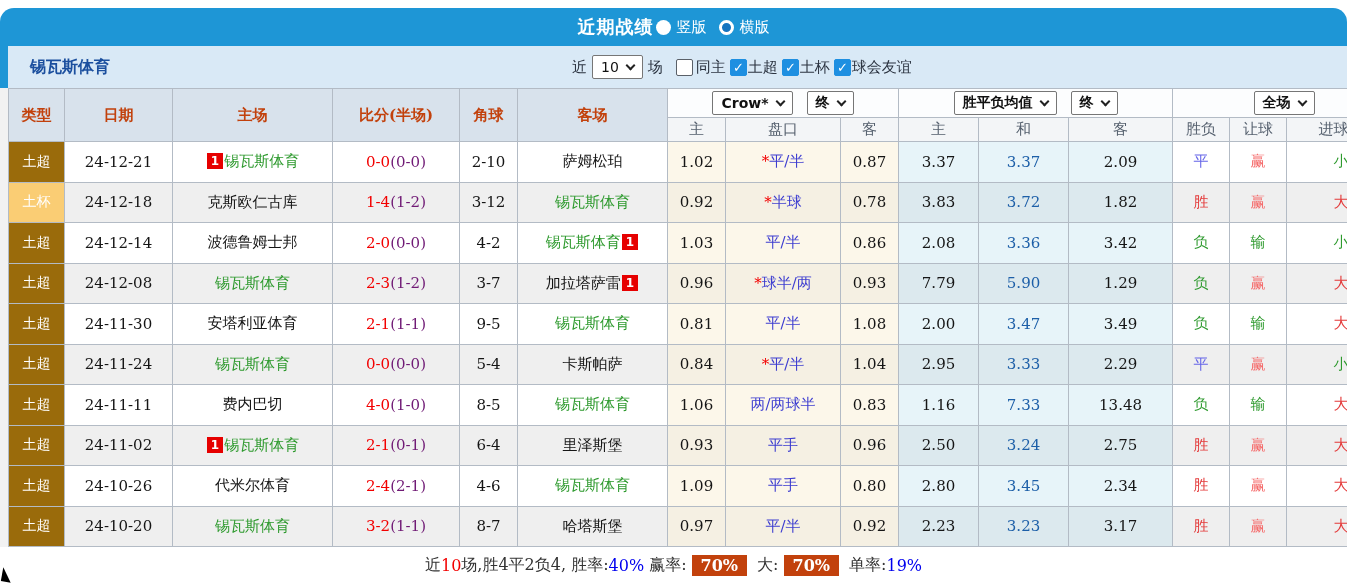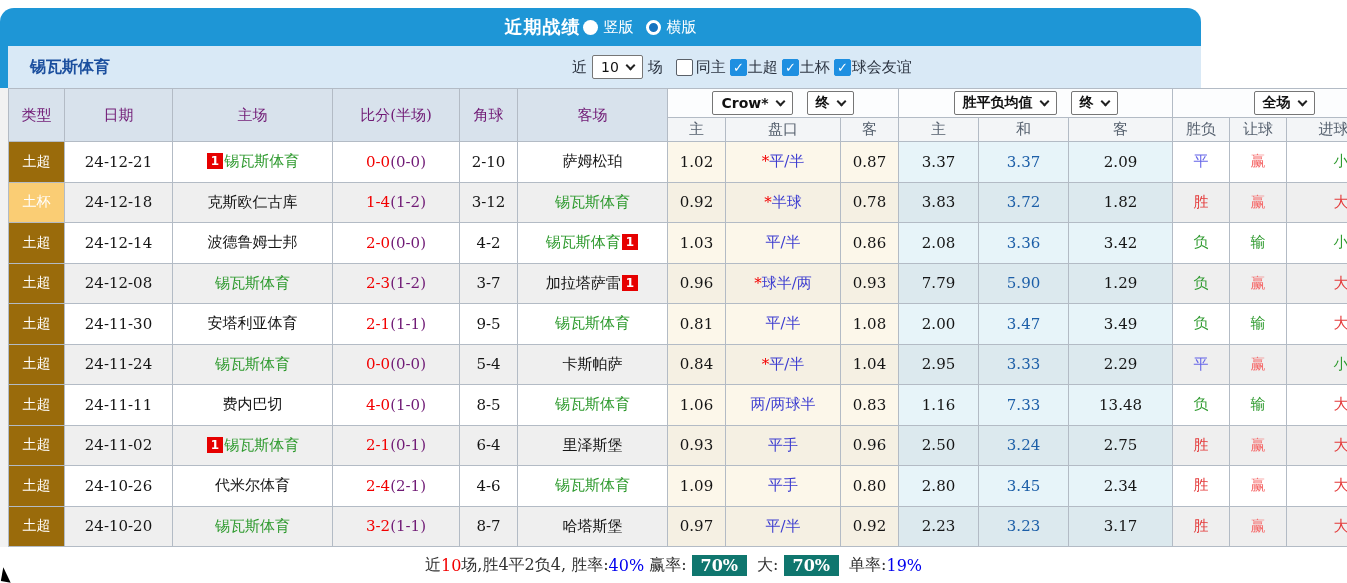--- a/index.html
+++ b/index.html
@@ -3,21 +3,21 @@
 <meta charset="utf-8">
 <style>
   * { box-sizing: border-box; margin:0; padding:0; }
   html,body { width:1347px; height:583px; }
   body {
     position:relative; overflow:hidden; background:#ffffff;
     font-family:"DejaVu Serif","Liberation Serif",serif;
     -webkit-font-smoothing:antialiased;
   }
   
-  .panel-top { position:absolute; left:0; top:8px; width:1201px; height:80px;
+  .panel-top { position:absolute; left:0; top:8px; width:1347px; height:80px;
     background:#1e96d6; border-radius:14px 14px 0 0; overflow:hidden; }
   .titlebar { height:38px; display:flex; align-items:center; justify-content:center;
     color:#fff; font-family:"DejaVu Sans","Liberation Sans",sans-serif; }
   .title { font-size:18px; font-weight:bold; letter-spacing:1px; }
   .radio { width:15px; height:15px; border-radius:50%; display:inline-block; }
   .radio.sel { background:#fff; margin-left:2px; }
   .radio.unsel { border:3px solid #fff; background:#1574c0; margin-left:12px; }
   .radio-label { font-size:15px; margin-left:6px; }
   .filterbar { position:relative; margin-left:8px; height:42px; background:#d9e9f6; }
   .team-name { position:absolute; left:22px; top:50%; transform:translateY(-50%);
@@ -35,21 +35,21 @@
   .cb.checked { background:#1e8fe1; border-color:#1e8fe1; color:#fff; font-size:13px; font-weight:bold;
     font-family:"DejaVu Sans","Liberation Sans",sans-serif; margin:0 1px 0 2px; }
   .cb-label { margin-right:2px; }
   
   .left-strip { position:absolute; left:0; top:88px; width:8px; height:459px; background:#f2f2f2; }
   table { position:absolute; left:8px; top:88px; width:1387px; table-layout:fixed;
     border-collapse:collapse; background:#fff; }
   th,td { border:1px solid #b3bbc5; text-align:center; vertical-align:middle; overflow:hidden; }
   thead tr.grow { height:29px; }
   thead tr.srow { height:24px; }
-  th.lh { background:#d8e2ec; color:#701a75; font-size:15px; font-weight:normal; }
+  th.lh { background:#d8e2ec; color:#c2410c; font-size:15px; font-weight:bold; }
   th.grp { background:#fcfdfe; }
   th.sub { background:#f3f5f7; color:#55606e; font-size:15px; font-weight:normal; }
   .grp-inner { display:flex; align-items:center; justify-content:center; gap:14px; }
   tbody tr { height:40.5px; font-size:15px; color:#151515; }
   tbody tr:nth-child(even) { background:#efefef; }
   td.type { font-size:14px; }
   td.type-super { background:#9a6b0b; color:#fff; }
   td.type-cup  { background:#facd74; color:#fff; }
   .team.green { color:#2e9a2e; }
   .badge { display:inline-block; background:#e60000; color:#fff; font-weight:bold;
@@ -63,21 +63,21 @@
   td.res-red  { color:#e43b3b; }
   td.res-pink { color:#f56a6a; }
   td.res-green{ color:#2e9a2e; }
   td.res-blue { color:#6666e8; }
   
   .summary { position:absolute; left:0; top:547px; width:1347px; height:36px;
     display:flex; align-items:center; justify-content:center;
     font-size:16px; color:#333; white-space:pre; }
   .sum-red { color:#f20000; }
   .sum-blue { color:#0000ee; }
-  .sum-badge { background:#0f766e; color:#fff; font-weight:bold; padding:1px 9px; margin:0 5px; }
+  .sum-badge { background:#c2410c; color:#fff; font-weight:bold; padding:1px 9px; margin:0 5px; }
   .cursor-artifact { position:absolute; left:2px; top:568px; width:0; height:0;
     border-bottom:14px solid #000; border-right:10px solid transparent; transform:rotate(10deg); }
 </style>
 </head>
 <body>
 
 <div class="panel-top">
   <div class="titlebar">
     <span class="title">近期战绩</span>
     <span class="radio sel"></span>

